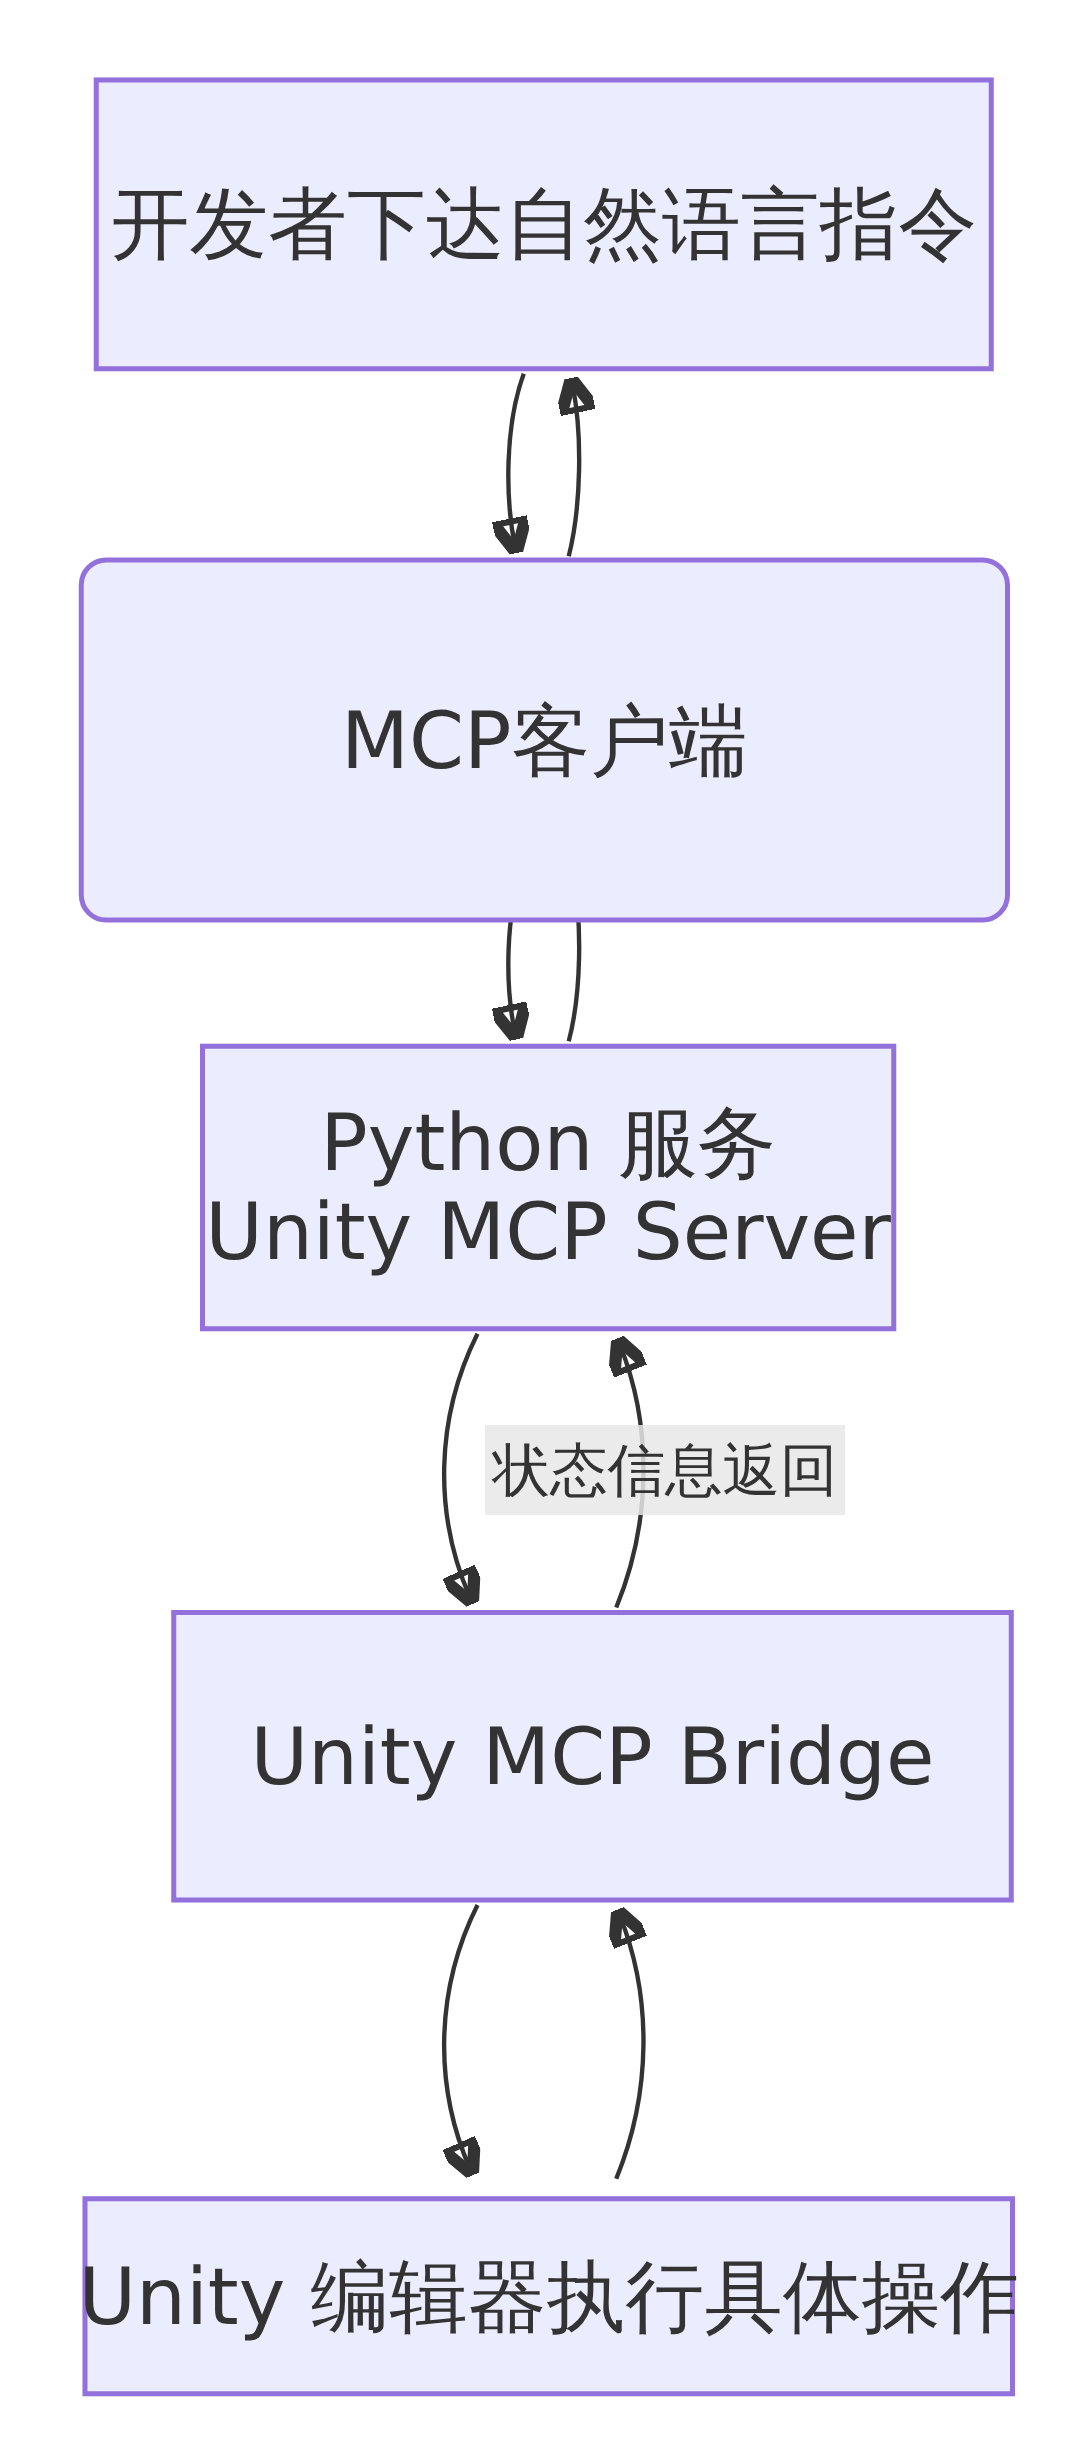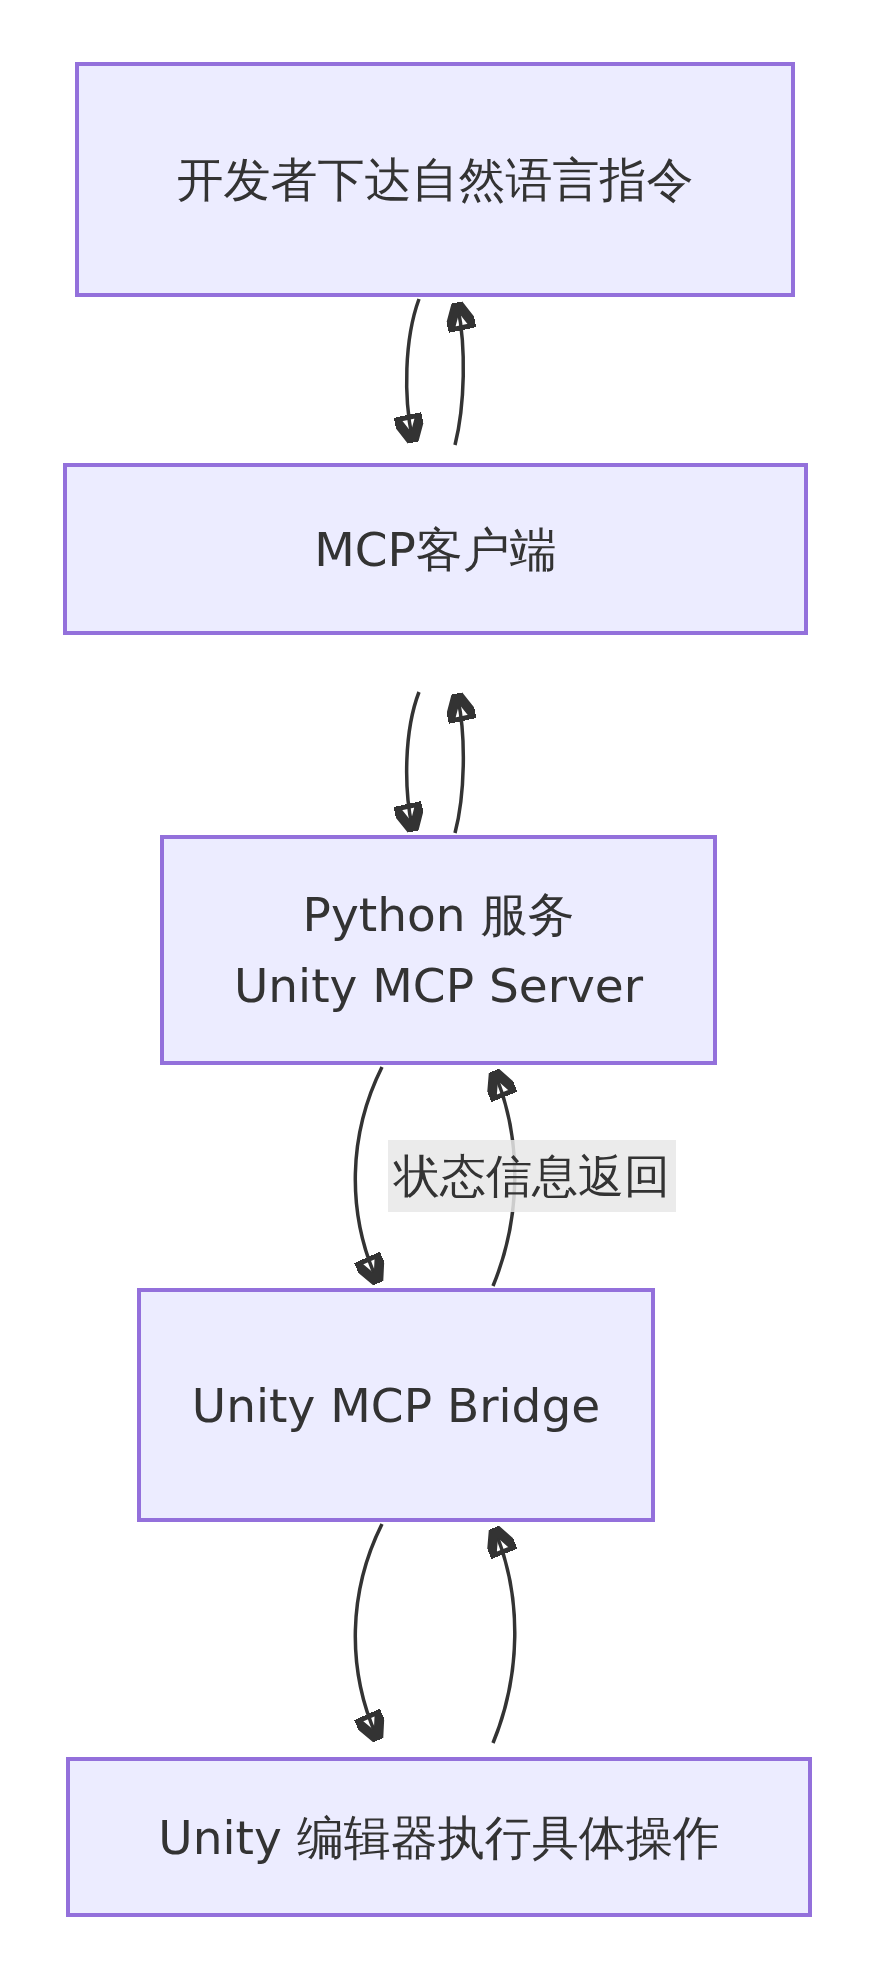--- a/index.html
+++ b/index.html
@@ -24,28 +24,28 @@
     position:absolute;
     box-sizing:border-box;
     background:var(--node-fill);
     border:4px solid var(--node-border);
     display:flex;
     flex-direction:column;
     align-items:center;
     justify-content:center;
     text-align:center;
     color:var(--text);
-    font-size:47px;
+    font-size:63px;
     line-height:71px;
   }
   .node-line{white-space:nowrap;}
   .node1{left:75px;  top:62px;   width:720px; height:235px;}
-  .node2{left:63px;  top:463px;  width:745px; height:172px;}
+  .node2{left:63px;  top:446px;  width:745px; height:292px;border-radius:22px;}
   .node3{left:160px; top:835px;  width:557px; height:230px;}
-  .node4{left:137px; top:1288px; width:518px; height:234px;text-align:right;}
+  .node4{left:137px; top:1288px; width:674px; height:234px;text-align:right;}
   .node5{left:66px;  top:1745px; width:746px; height:160px;margin-top:12px;}
   .edge-label{
     position:absolute;
     transform:translate(-50%,-50%);
     background:var(--label-bg);
     color:var(--text);
     font-size:46px;
     line-height:46px;
     padding:13px 6px;
     white-space:nowrap;

